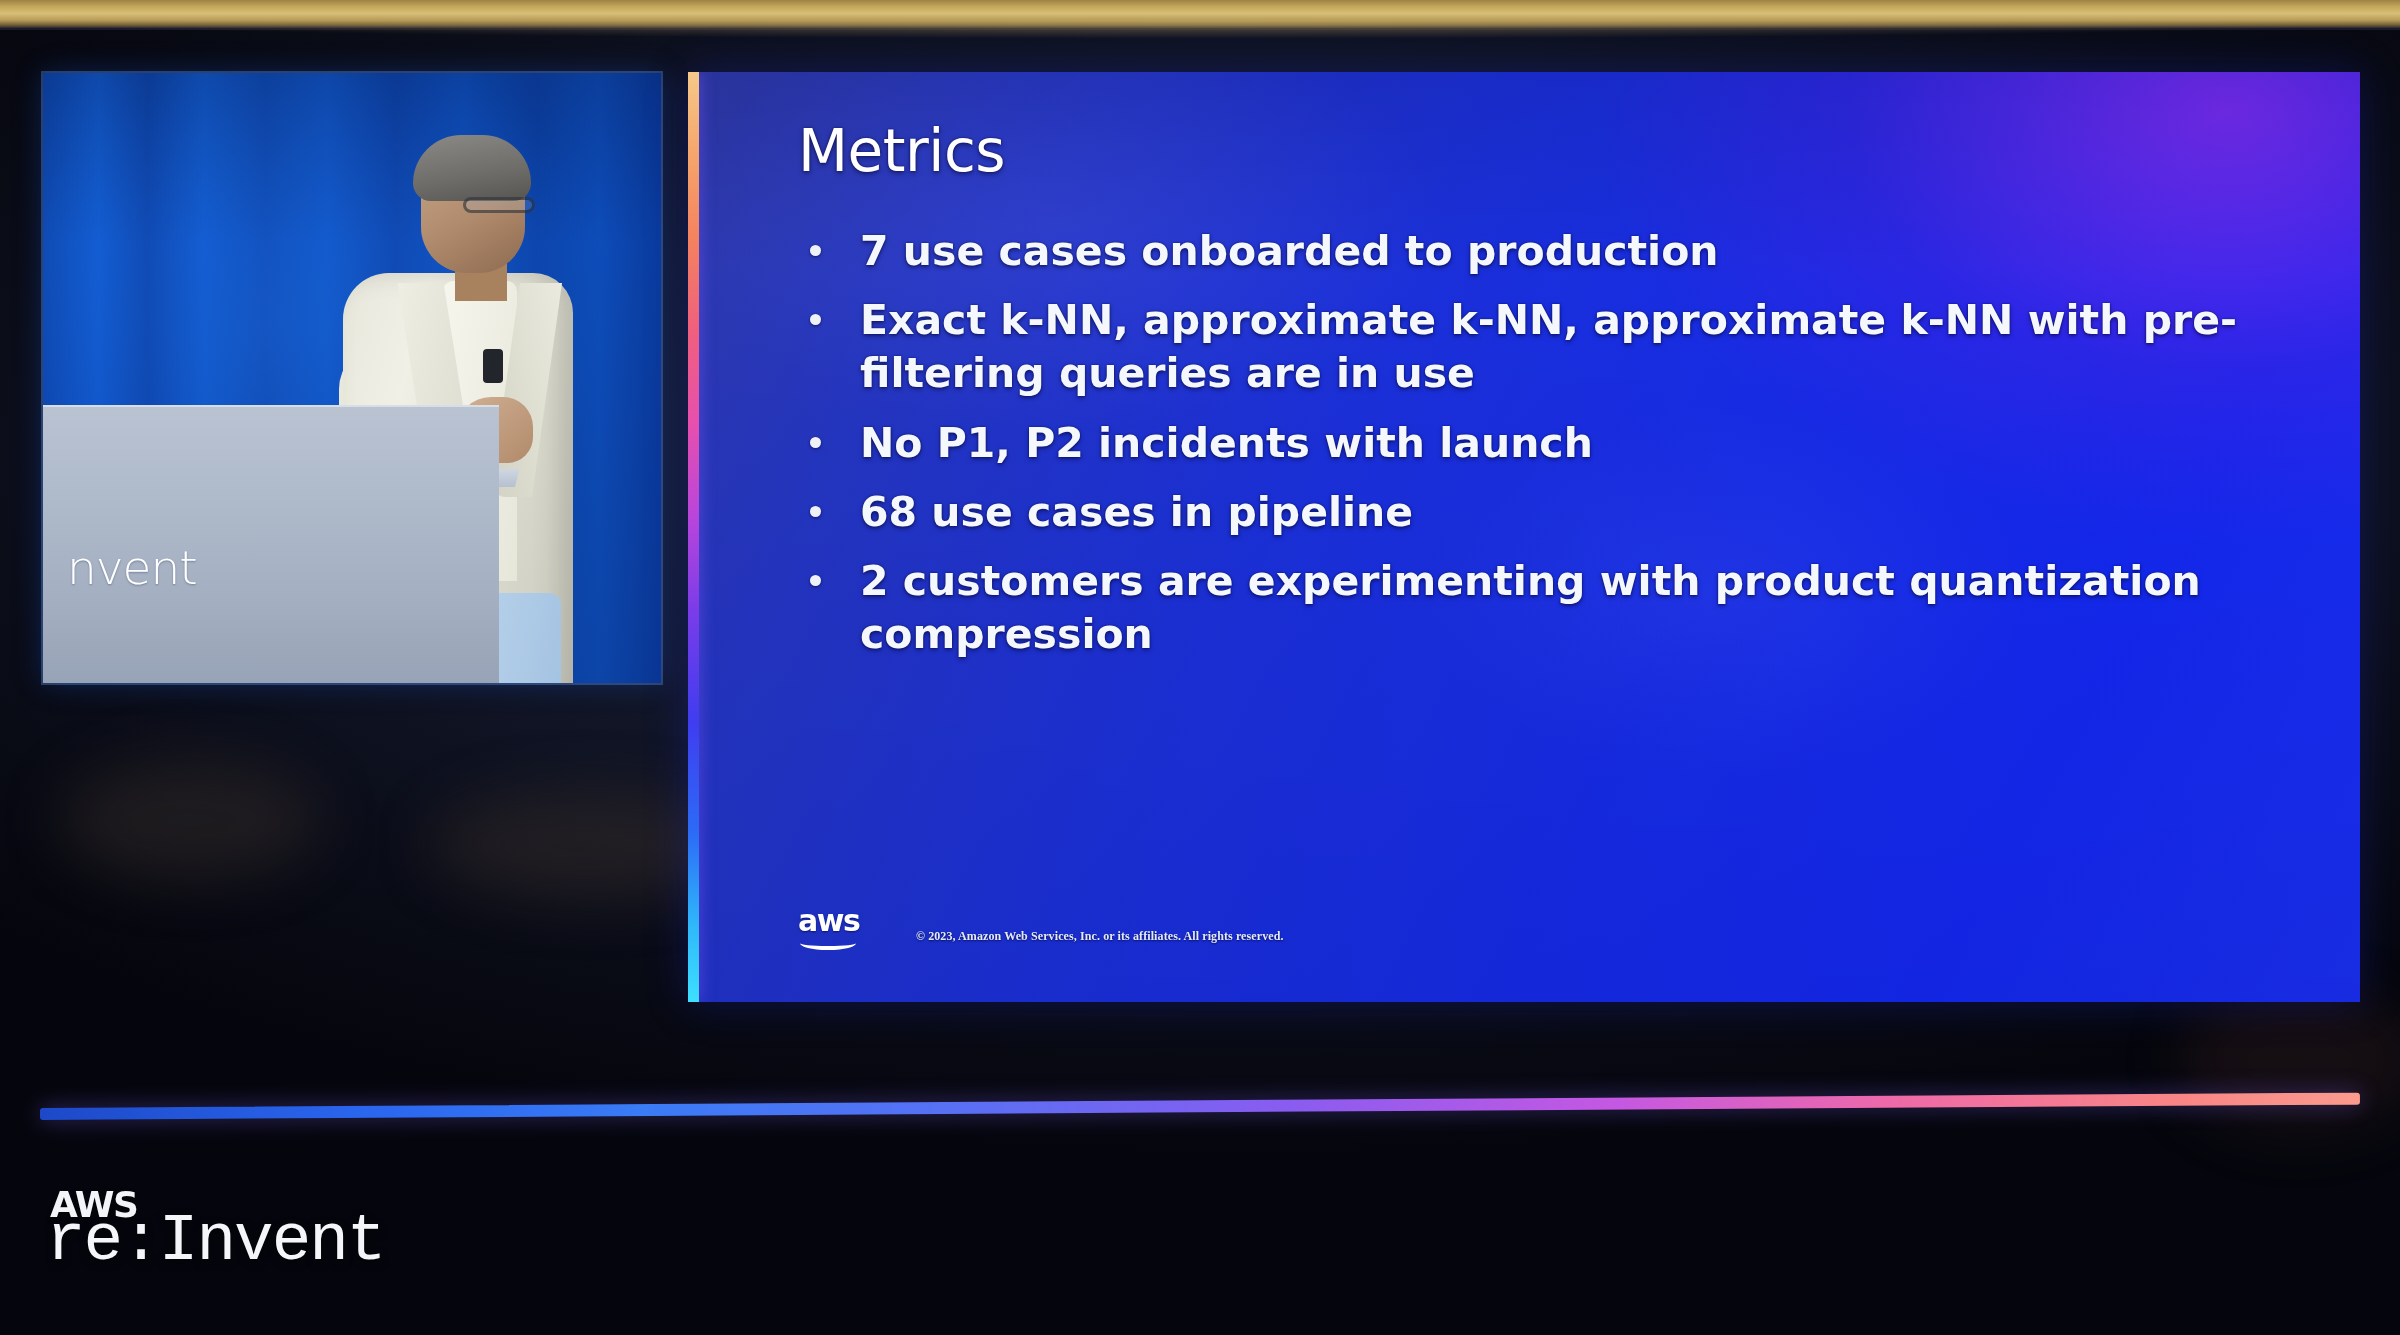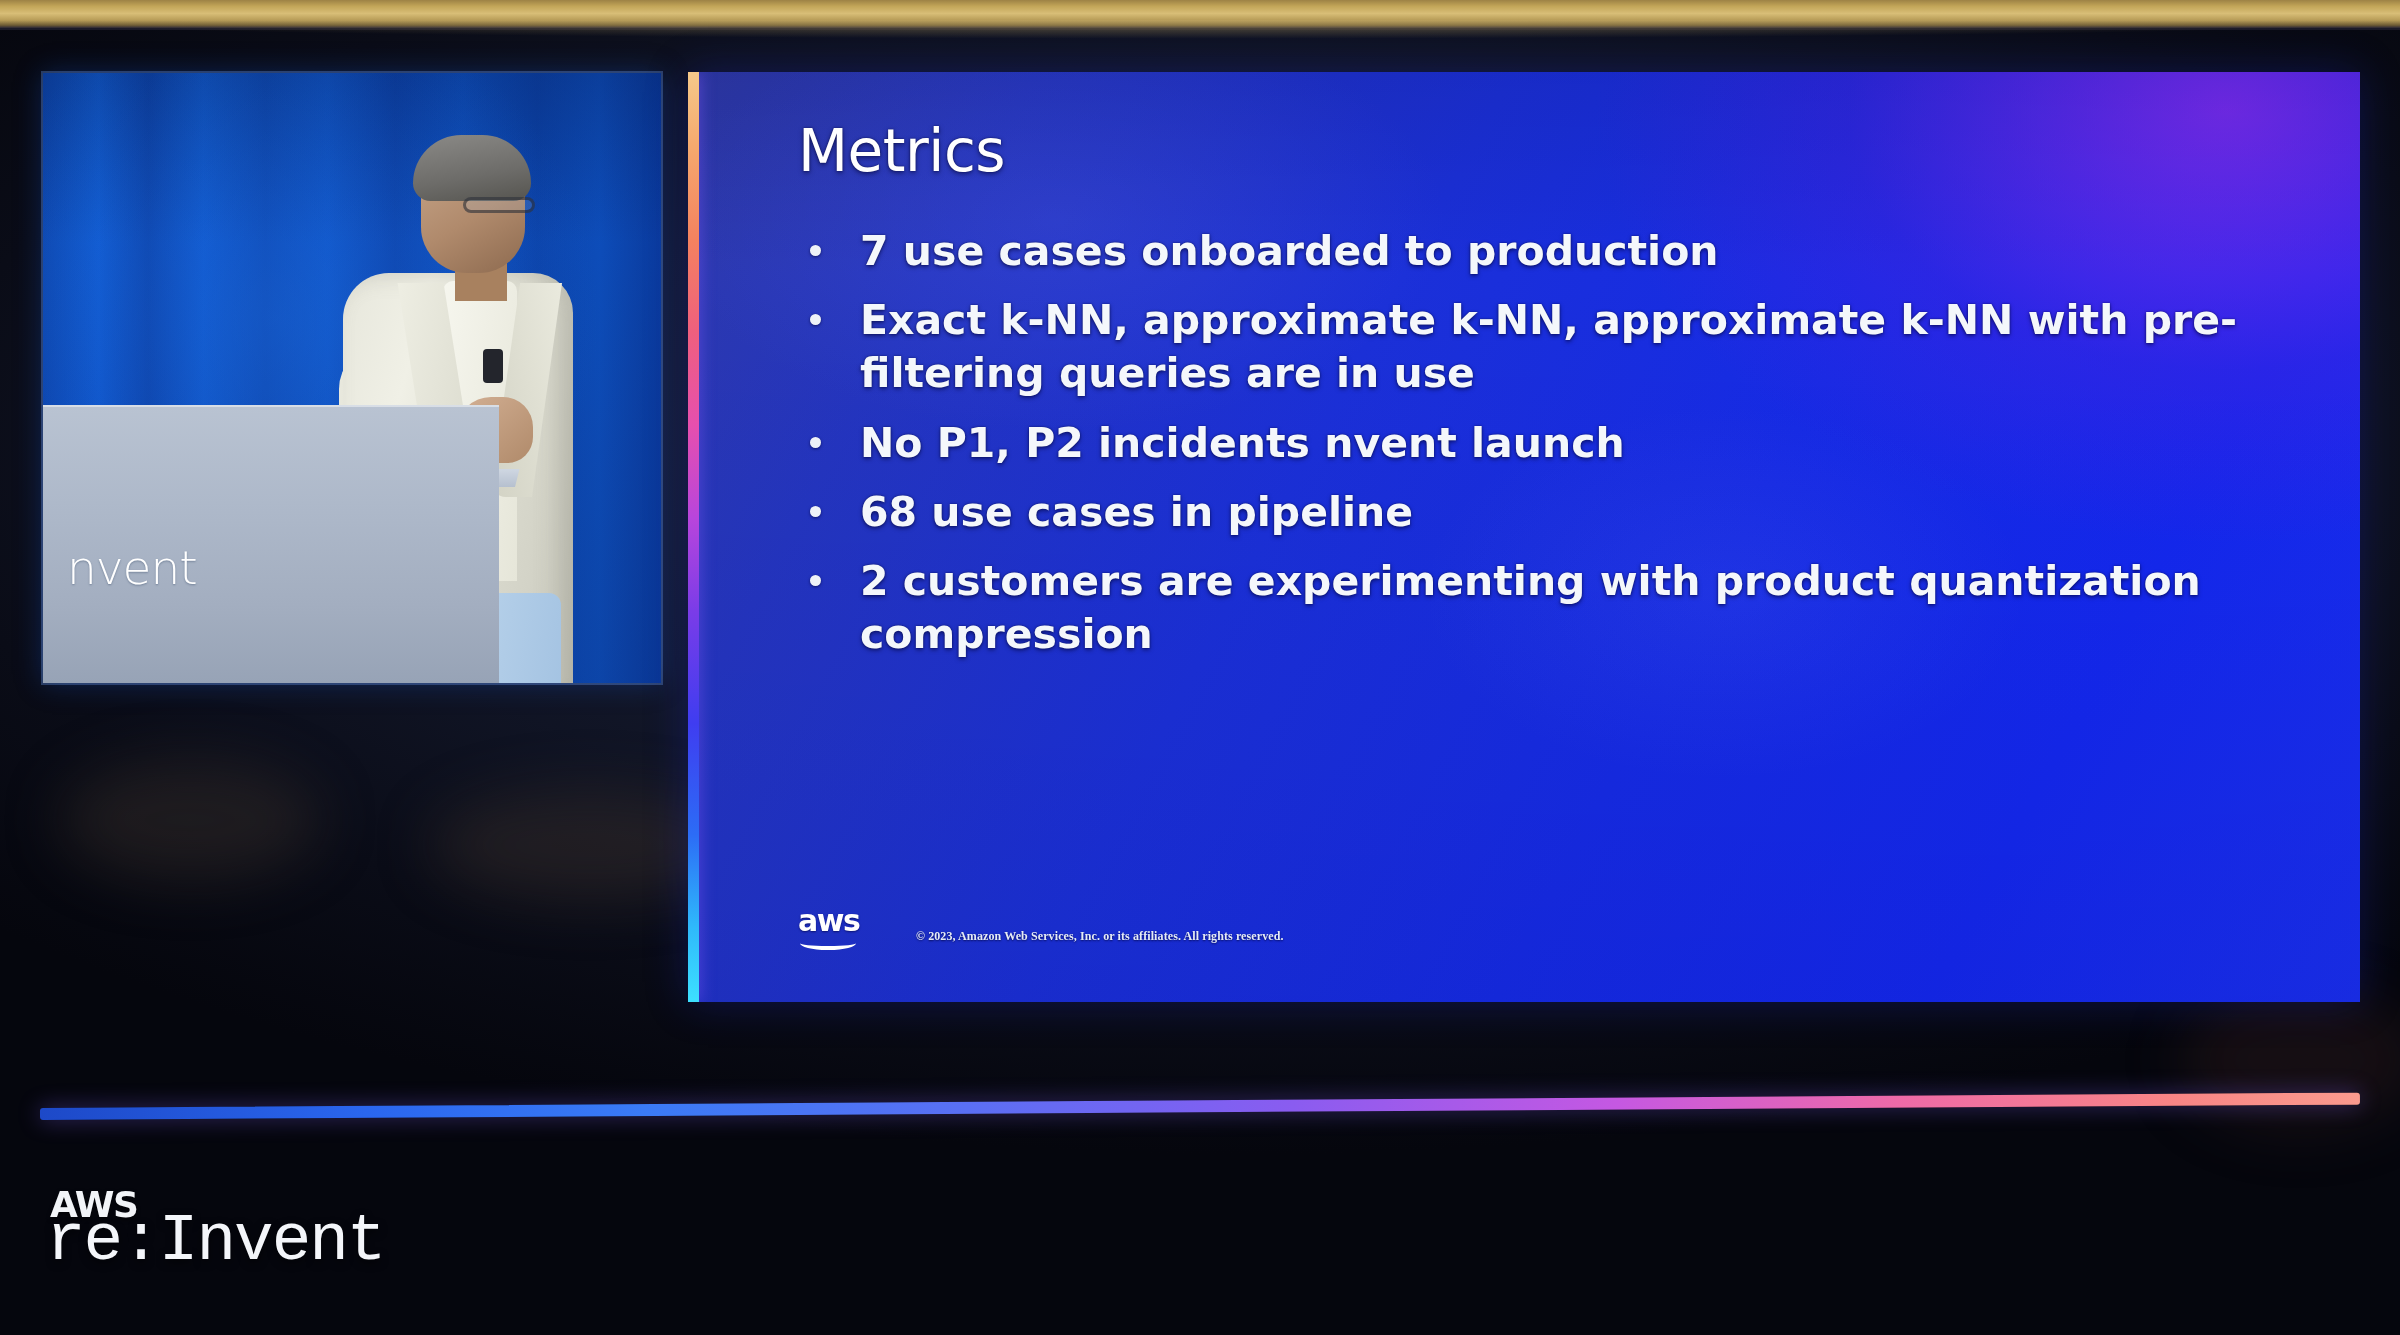--- a/index.html
+++ b/index.html
@@ -373,21 +373,21 @@
         <li class="bullet">
           <span class="dot"></span>
           <span>7 use cases onboarded to production</span>
         </li>
         <li class="bullet">
           <span class="dot"></span>
           <span>Exact k-NN, approximate k-NN, approximate k-NN with pre-filtering queries are in use</span>
         </li>
         <li class="bullet">
           <span class="dot"></span>
-          <span>No P1, P2 incidents nvent launch</span>
+          <span>No P1, P2 incidents with launch</span>
         </li>
         <li class="bullet">
           <span class="dot"></span>
           <span>68 use cases in pipeline</span>
         </li>
         <li class="bullet">
           <span class="dot"></span>
           <span>2 customers are experimenting with product quantization compression</span>
         </li>
       </ul>

